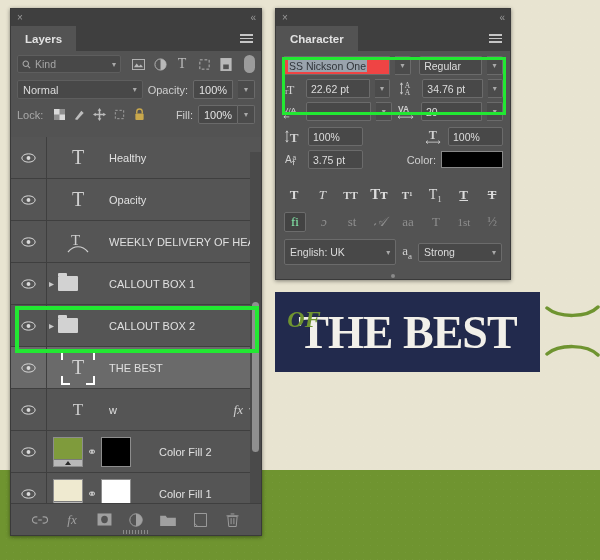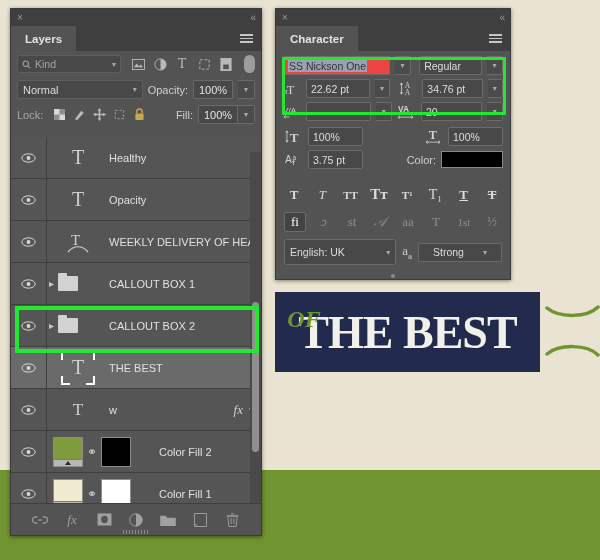--- a/index.html
+++ b/index.html
@@ -212,31 +212,31 @@
 
   .style-row { display:flex; align-items:center; justify-content:space-between;
      padding:6px 8px 3px 8px; }
   .style-row .sb {
     font-family:"Liberation Serif", serif; color:#dcdcdc; font-size:13px;
     width:20px; text-align:center;
   }
   .style-row .sb.dim { color:#8e8e8e; }
   .style-row .sb.boxed {
     background:#434343; border:1px solid #6c6c6c; border-radius:2px;
-    color:#ffffff; width:22px; height:20px; line-height:18px;
+    color:#86efac; width:22px; height:20px; line-height:18px;
   }
   .lang-row { display:flex; align-items:center; gap:6px; padding:4px 8px 0 8px; }
   .lang-select {
     flex:1; height:19px; background:#484848; border:1px solid #6b6b6b; border-radius:2px;
     display:flex; align-items:center; justify-content:space-between; padding:12px 5px;
     color:#dcdcdc; font-size:10.5px;
   }
   .aa-select {
     width:84px; height:19px; background:#484848; border:1px solid #6b6b6b; border-radius:2px;
-    display:flex; align-items:center; justify-content:space-between; padding:0 14px;
+    display:flex; align-items:center; justify-content:space-between; padding:0 5px;
     color:#dcdcdc; font-size:10.5px;
   }
   .color-sw { width:62px; height:17px; background:#000; border:1px solid #888; }
   #char-grip { position:absolute; left:50%; transform:translateX(-50%); bottom:1px;
     width:4px; height:4px; border-radius:50%; background:#8a8a8a; }
 
   
   #artwork { position:absolute; left:275px; top:292px; }
   #best-box {
     position:absolute; left:0; top:0; width:265px; height:80px;

